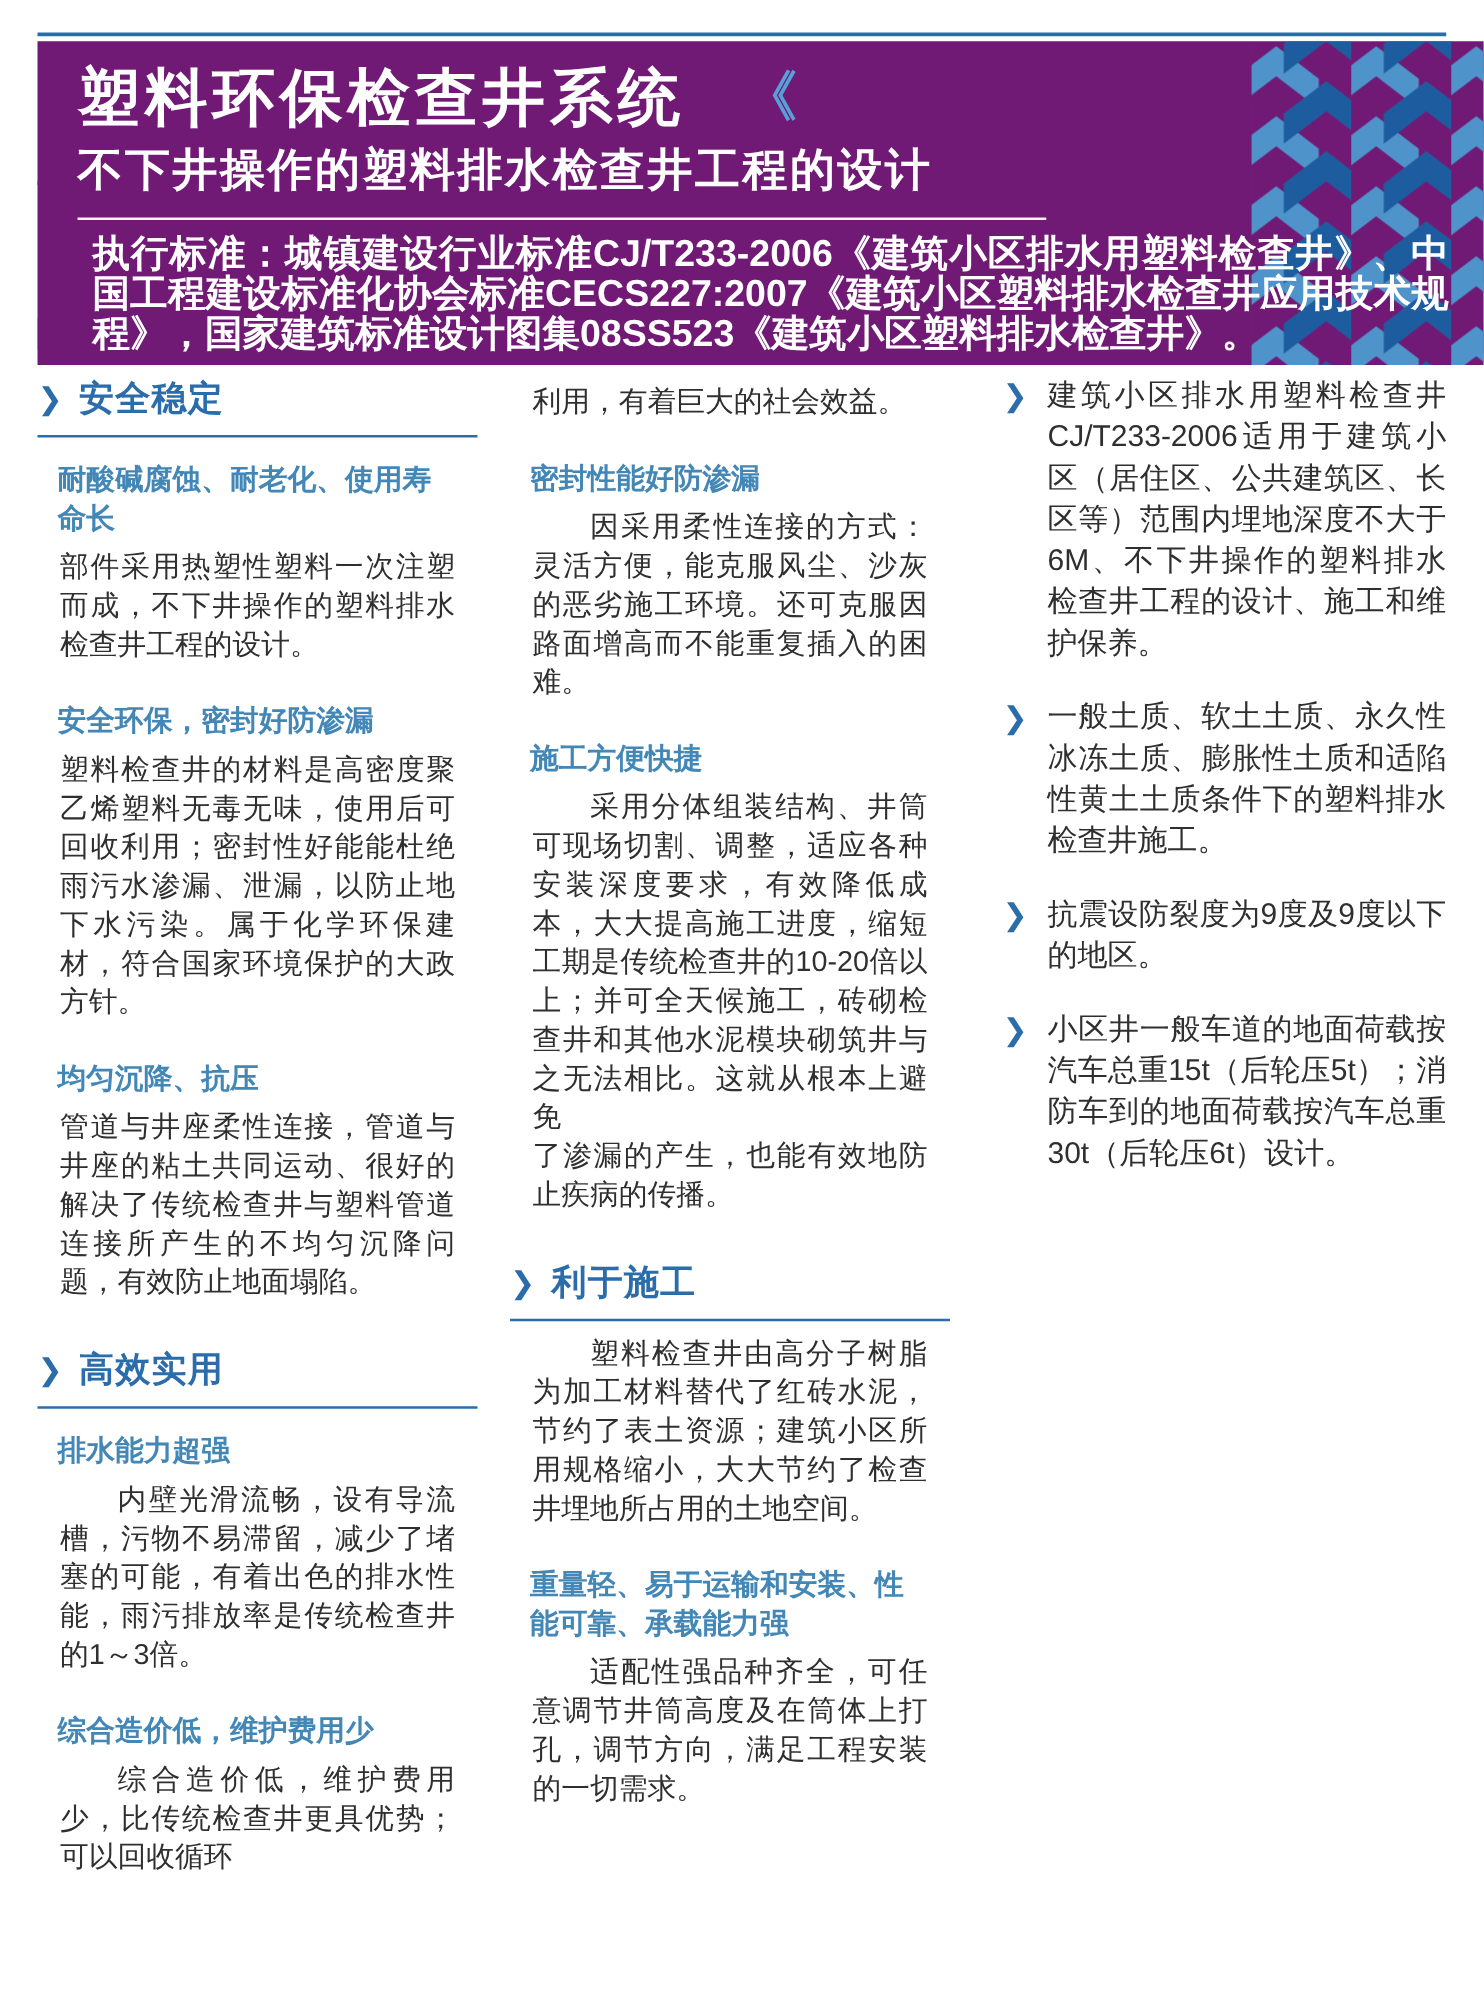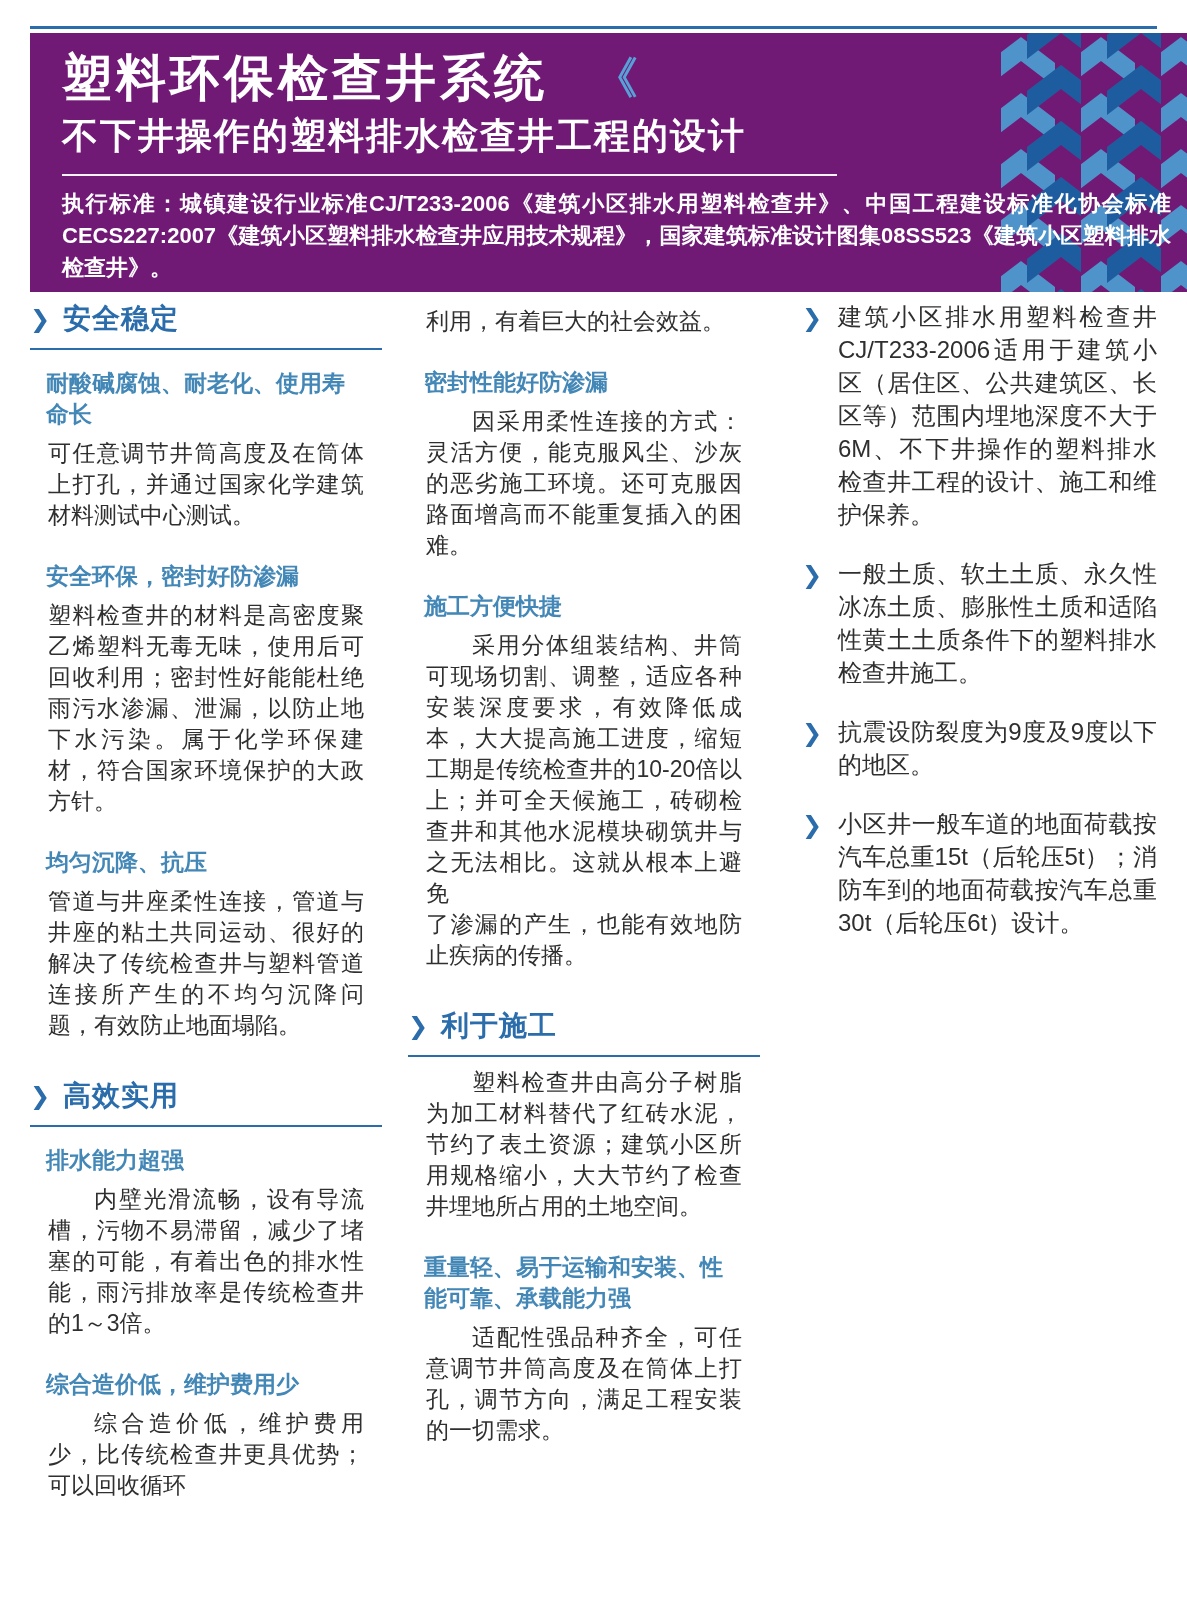--- a/index.html
+++ b/index.html
@@ -13,21 +13,21 @@
     position:absolute;left:30px;top:33px;width:1171px;height:259px;
     background:#701a75;color:#fff;overflow:hidden;
   }
   .banner-deco{position:absolute;right:0;top:0;width:200px;height:259px;z-index:0;}
   .banner-inner{position:relative;z-index:1;padding:16px 30px 0 32px;}
   .title-row{display:flex;align-items:center;margin:0;}
   .banner-title{font-size:50px;line-height:58px;font-weight:bold;letter-spacing:4px;margin:0;}
   .banner-mark{font-size:44px;font-weight:bold;color:#57a0d8;margin-left:46px;line-height:58px;}
   .banner-subtitle{font-size:36px;line-height:46px;font-weight:bold;letter-spacing:2px;margin:6px 0 0;}
   .banner-rule{width:775px;height:2px;background:rgba(255,255,255,0.95);margin:15px 0 12px;}
-  .banner-standards{font-size:22px;line-height:32px;font-weight:600;margin:0;text-align:justify;}
+  .banner-standards{font-size:30px;line-height:32px;font-weight:600;margin:12px;text-align:justify;}
   
   .intro{
     margin:26px 30px 0;border-top:3px solid #2b6cab;border-bottom:3px solid #2b6cab;
     padding:16px 0 24px;
   }
   .intro p{margin:0;color:#3a7ba9;font-size:25px;line-height:38px;text-indent:2em;font-weight:600;text-align:justify;}
   
   .content{display:flex;margin:44px 30px 0;gap:40px;}
   .perf{width:730px;flex:none;}
   .apps{width:357px;flex:none;}
@@ -111,21 +111,21 @@
       <div class="bar"></div>
 
       <div class="cols">
 
         <div class="col">
           <h3 class="subsec first">
             <span class="chev">❯</span>
             <span>安全稳定</span>
           </h3>
           <h4 class="flabel">耐酸碱腐蚀、耐老化、使用寿命长</h4>
-          <p class="body-p">可任意调节井筒高度及在筒体上打孔，并通过国家化学建筑材料测试中心测试。</p>
+          <p class="body-p">部件采用热塑性塑料一次注塑而成，不下井操作的塑料排水检查井工程的设计。</p>
           <h4 class="flabel">安全环保，密封好防渗漏</h4>
           <p class="body-p">塑料检查井的材料是高密度聚乙烯塑料无毒无味，使用后可回收利用；密封性好能能杜绝雨污水渗漏、泄漏，以防止地下水污染。属于化学环保建材，符合国家环境保护的大政方针。</p>
           <h4 class="flabel">均匀沉降、抗压</h4>
           <p class="body-p">管道与井座柔性连接，管道与井座的粘土共同运动、很好的解决了传统检查井与塑料管道连接所产生的不均匀沉降问题，有效防止地面塌陷。</p>
           <h3 class="subsec">
             <span class="chev">❯</span>
             <span>高效实用</span>
           </h3>
           <h4 class="flabel">排水能力超强</h4>
           <p class="body-p indent">内壁光滑流畅，设有导流槽，污物不易滞留，减少了堵塞的可能，有着出色的排水性能，雨污排放率是传统检查井的1～3倍。</p>

